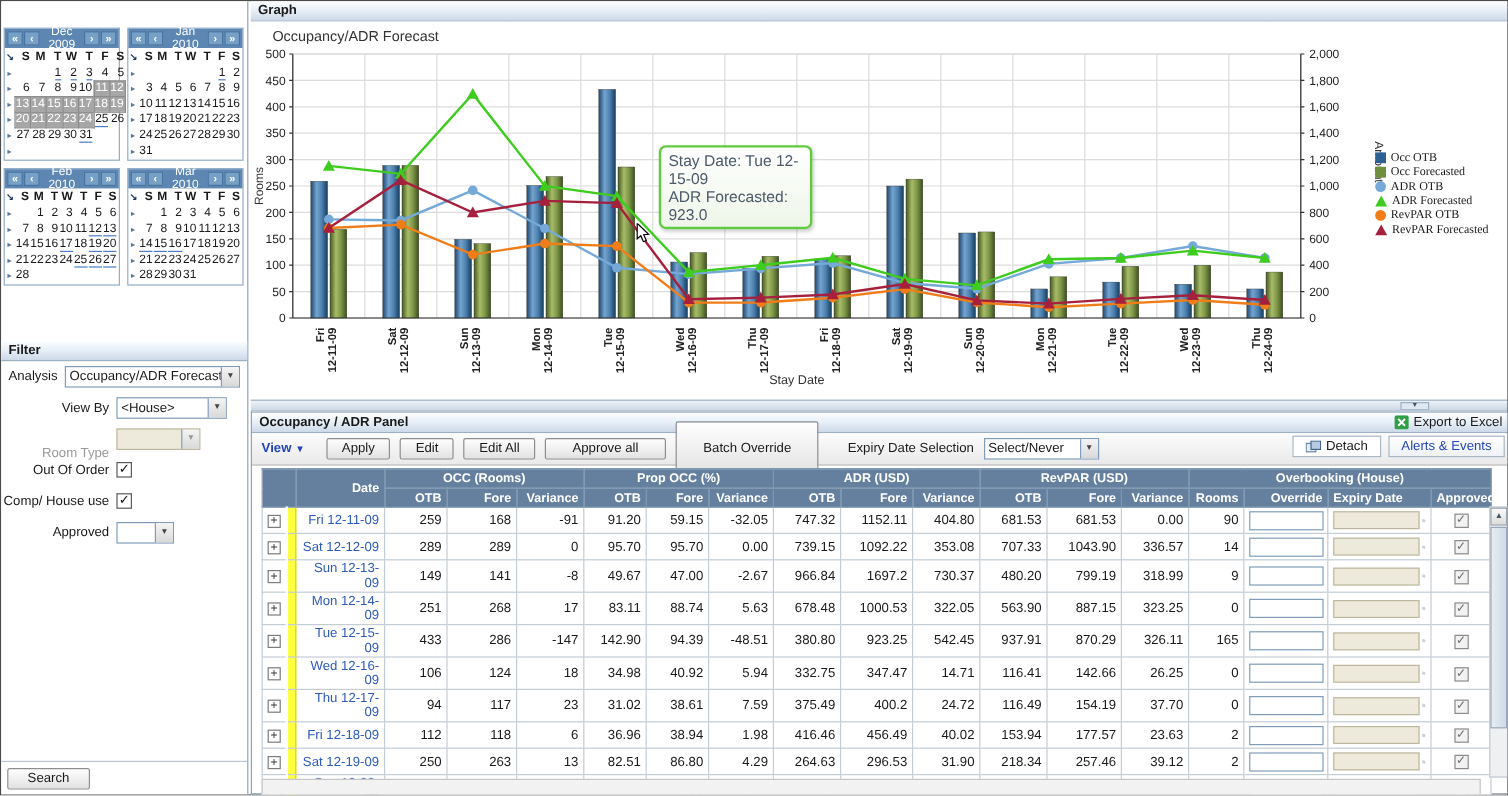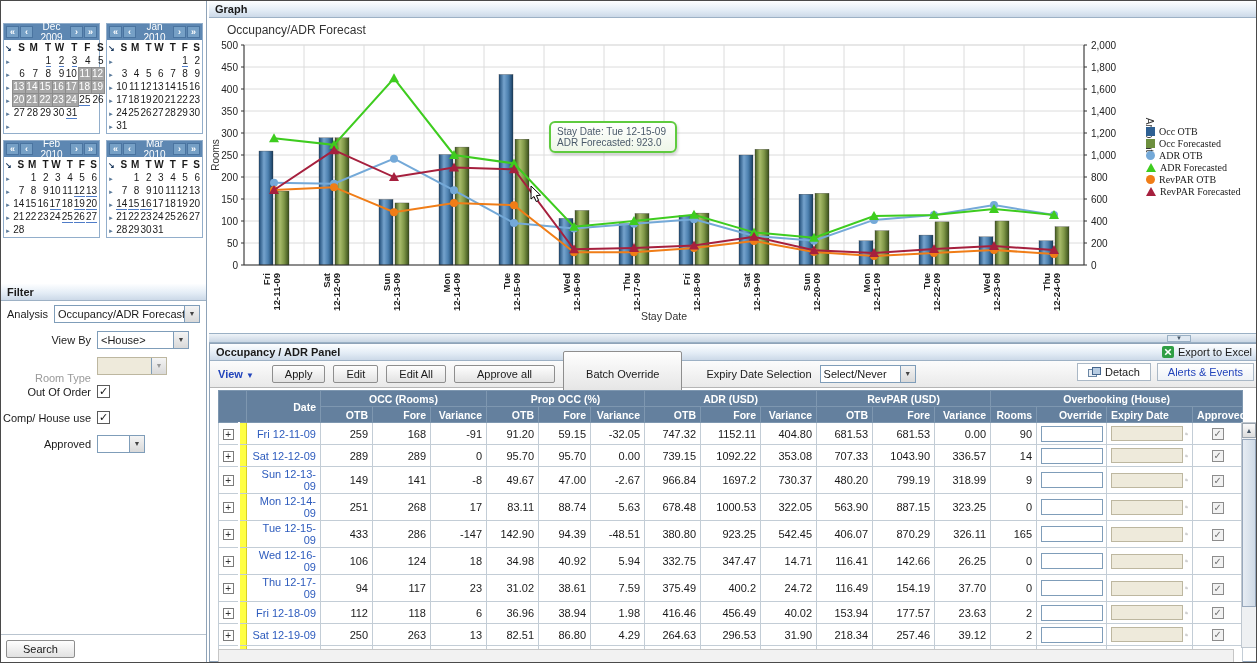--- a/index.html
+++ b/index.html
@@ -44,21 +44,21 @@
 
   
   .main { position:absolute; left:208px; top:0; width:1049px; height:661px; }
   .graph-head { position:absolute; left:0; top:0; right:0; }
   .graph-body { position:absolute; left:0; top:17px; right:0; height:315px; background:#fff; }
   .legend { position:absolute; left:937px; top:108px;font-family:Liberation Serif, serif; }
   .litem { display:flex; align-items:center; gap:4px; height:11px; margin-bottom:1px; font-size:10px; }
   .lm { width:9px; height:9px; display:inline-block; }
   .lm.circle { border-radius:50%; }
   .lm.triangle { width:0; height:0; background:none !important; border-left:5px solid transparent; border-right:5px solid transparent; border-bottom:9px solid; }
-  .tooltip { position:absolute; left:340px; top:103px; width:128px; border:2px solid #5fcb3f; border-radius:6px; background:linear-gradient(180deg,#ffffff,#eef6e8); padding:3px 6px; font-size:10px; color:#4a5a6a; box-shadow:1px 2px 3px rgba(0,0,0,.18); }
+  .tooltip { position:absolute; left:340px; top:103px; width:128px; border:2px solid #5fcb3f; border-radius:6px; background:linear-gradient(180deg,#ffffff,#eef6e8); padding:3px 6px; font-size:13px; color:#4a5a6a; box-shadow:1px 2px 3px rgba(0,0,0,.18); }
   .cursor { position:absolute; left:321px; top:168px; }
   .vsplit { position:absolute; left:0; right:0; top:332px; height:10px; background:linear-gradient(180deg,#eef3f8,#c9d6e4); border-top:1px solid #9ab0c4; border-bottom:1px solid #9ab0c4; }
   .vsplit-btn { position:absolute; left:958px; top:1px; width:24px; height:7px; background:#dfe8f1; border:1px solid #9ab0c4; color:#456; font-size:6px; line-height:5px; text-align:center; cursor:pointer; }
 
   
   .panel { position:absolute; left:0; right:0; top:342px; bottom:0; border:1px solid #8fa3b8; border-right:none; background:#fff; }
   .panel-head { display:flex; justify-content:space-between; }
   .export { display:flex; align-items:flex-start; gap:4px; font-weight:normal; cursor:pointer; }
   .toolbar { position:absolute; left:0; right:0; top:17px; height:27px; background:linear-gradient(180deg,#fcfcfc,#e9e9e9); border-bottom:1px solid #b5b5b5; display:flex; align-items:center; gap:8px; padding:0 8px; }
   .view-menu { color:#2244bb; font-weight:bold; cursor:pointer; margin-right:10px; }
@@ -910,21 +910,21 @@
         <td class="datec">Tue 12-15-09</td>
         <td class="num">433</td>
               <td class="num">286</td>
               <td class="num">-147</td>
               <td class="num">142.90</td>
               <td class="num">94.39</td>
               <td class="num">-48.51</td>
               <td class="num">380.80</td>
               <td class="num">923.25</td>
               <td class="num">542.45</td>
-              <td class="num">406.07</td>
+              <td class="num">937.91</td>
               <td class="num">870.29</td>
               <td class="num">326.11</td>
         <td class="num">165</td>
         <td><input class="ovr" style=""></td>
         <td>
                 <span class="expiry-wrap">
                   <input class="expiry" readonly="" style="">
           <svg width="15" height="14" viewBox="0 0 15 14">
             <rect x="1" y="1.5" width="9" height="9" rx="1" fill="#e6e6e6" stroke="#8a8a8a"></rect>
             <circle cx="10.5" cy="9" r="3.6" fill="#f4f4f4" stroke="#8a8a8a"></circle>

